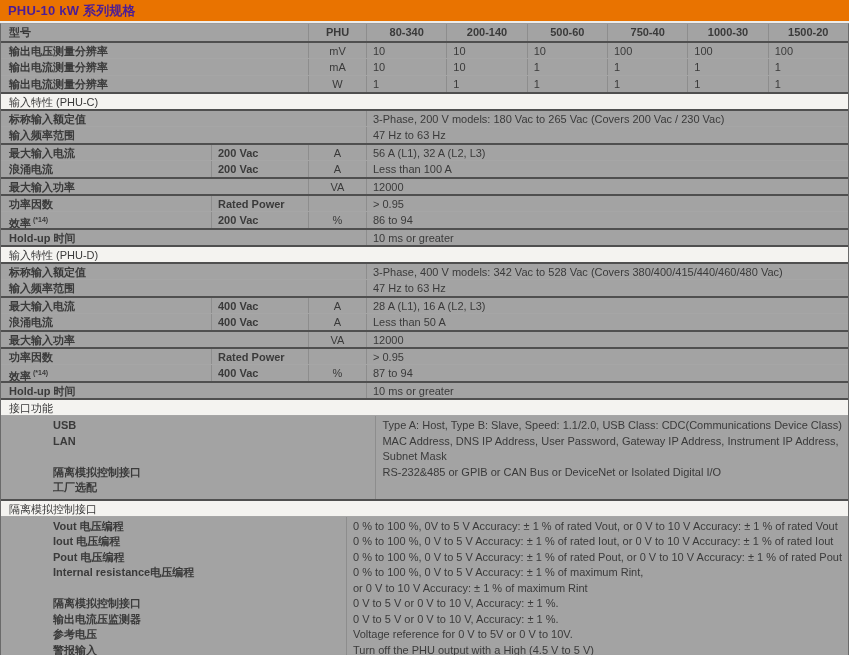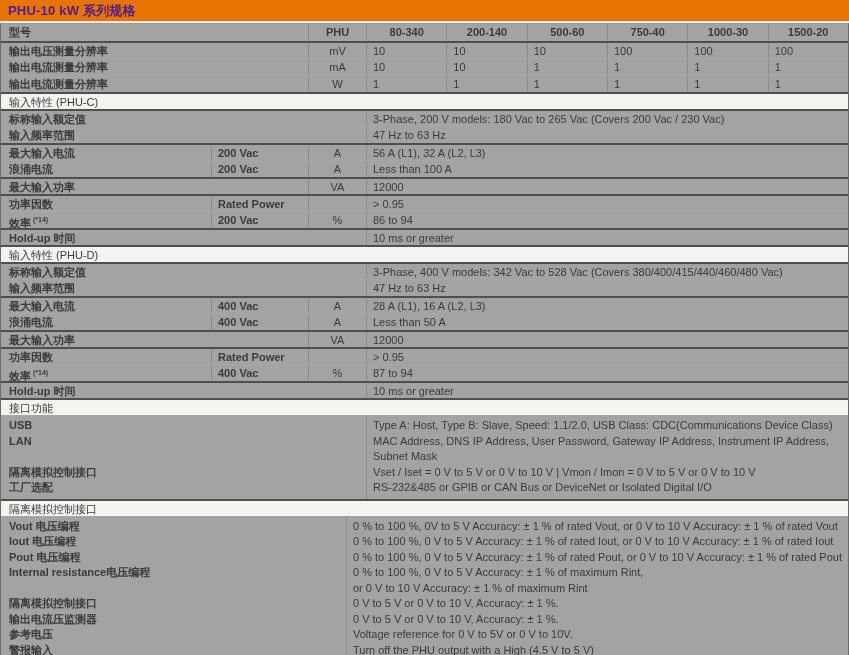--- a/index.html
+++ b/index.html
@@ -53,21 +53,21 @@
     border-top: 2px solid #4f4f4f;
     background: #f4f3f0;
     font-size: 11px;
     font-weight: normal;
     line-height: 15px;
     height: 17px;
     padding: 1px 8px;
     white-space: nowrap;
   }
 
-  .multi { display: flex; align-items: stretch; }
+  .multi { display: flex; align-items: stretch; padding-left: 44px; }
   .m-left { width: 365px; padding: 2px 6px 3px 8px; }
   .m-right { flex: 1; border-left: 1px solid #8d8d8d; padding: 2px 6px 3px 6px; }
   .ln { height: 15.5px; line-height: 15.5px; font-size: 11px; white-space: nowrap; overflow: hidden; }
   .m-left .ln { font-weight: bold; }
 
   sup.note { font-size: 7px; font-weight: bold; vertical-align: super; margin-left: 2px; }
 </style>
 </head>
 <body>
 
@@ -206,21 +206,20 @@
           <div class="ln">USB</div>
           <div class="ln">LAN</div>
           <div class="ln">&nbsp;</div>
           <div class="ln">隔离模拟控制接口</div>
           <div class="ln">工厂选配</div>
         </div>
         <div class="m-right">
           <div class="ln">Type A: Host, Type B: Slave, Speed: 1.1/2.0, USB Class: CDC(Communications Device Class)</div>
           <div class="ln">MAC Address, DNS IP Address, User Password, Gateway IP Address, Instrument IP Address,</div>
           <div class="ln">Subnet Mask</div>
-          <div class="ln">Vset / Iset = 0 V to 5 V or 0 V to 10 V | Vmon / Imon = 0 V to 5 V or 0 V to 10 V</div>
           <div class="ln">RS-232&amp;485 or GPIB or CAN Bus or DeviceNet or Isolated Digital I/O</div>
         </div>
       </div>
       <div class="sec-title">隔离模拟控制接口</div>
       <div class="r multi">
         <div class="m-left">
           <div class="ln">Vout 电压编程</div>
           <div class="ln">Iout 电压编程</div>
           <div class="ln">Pout 电压编程</div>
           <div class="ln">Internal resistance电压编程</div>

